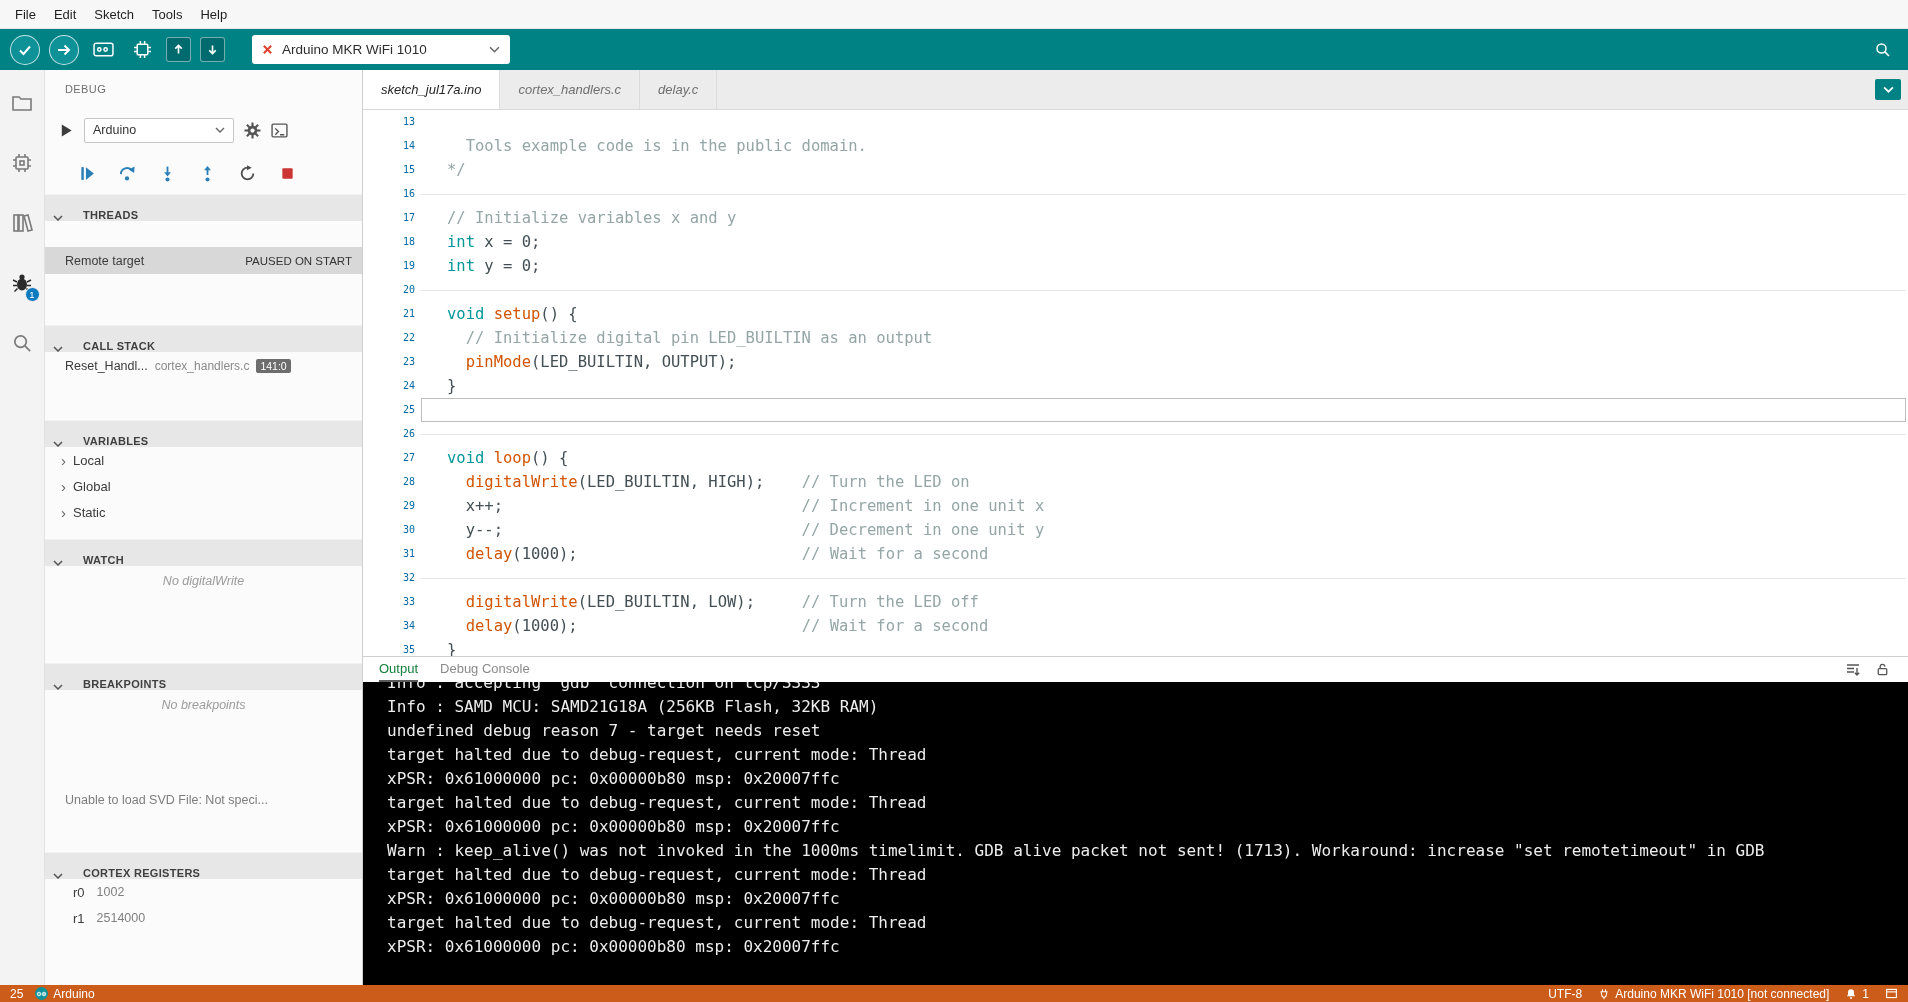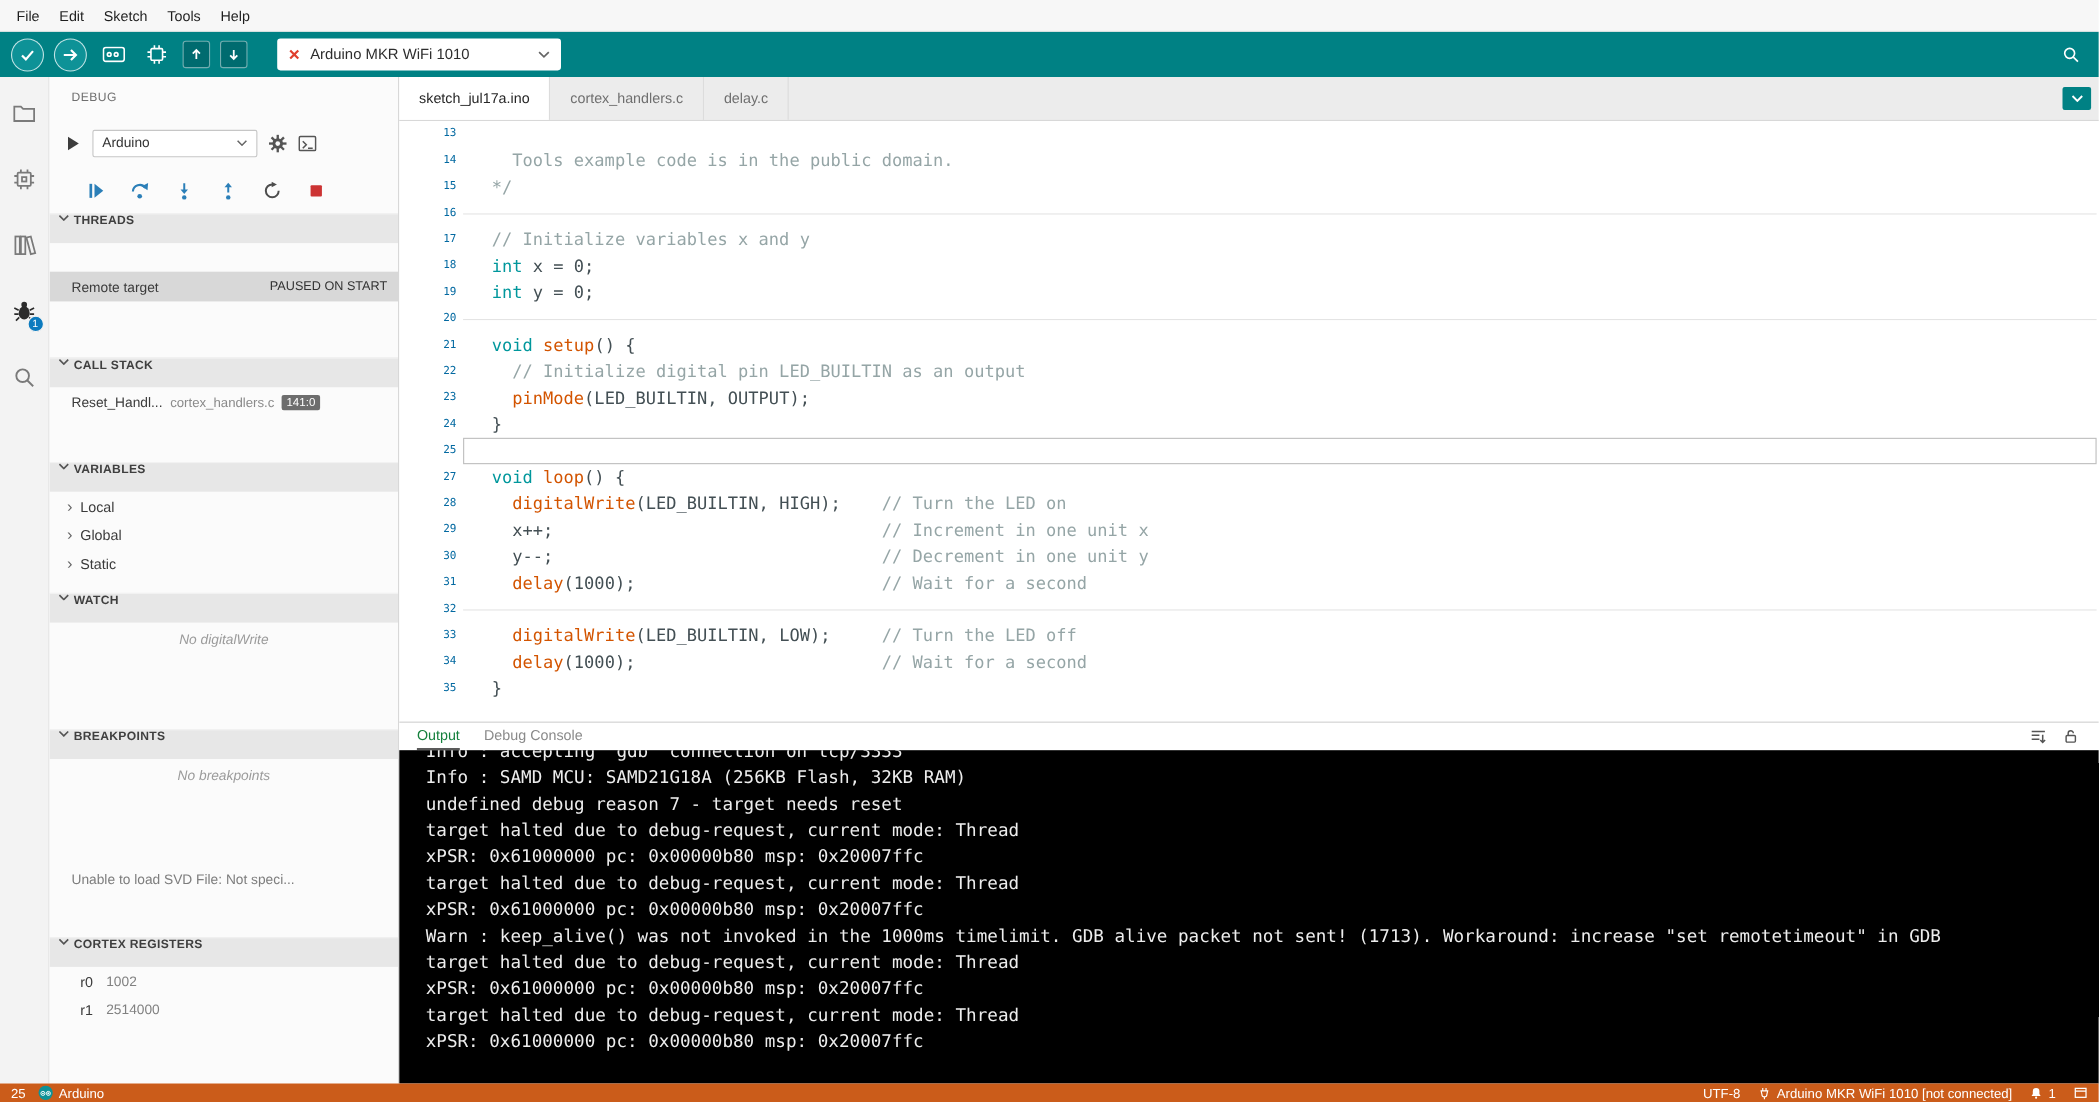--- a/index.html
+++ b/index.html
@@ -74,21 +74,21 @@
   }
   .icon-btn { color:#555; display:flex; cursor:pointer; }
   .debug-actions { height:42px; display:flex; align-items:center; gap:20px; padding-left:32px; }
   .dbg-act { display:flex; align-items:center; justify-content:center; width:20px; height:20px; cursor:pointer; }
   .dbg-blue { color:#2b7fb8; }
   .dbg-gray { color:#4d4d4d; }
   .dbg-red  { color:#cc3333; }
 
   .sect-header {
     height:27px; background:#e7e7e7; border-top:1px solid #f2f2f2;
-    display:flex; align-items:flex-start; gap:4px; padding:0 8px;
+    display:flex; align-items:flex-end; gap:20px; padding:0 8px;
     font-size:11px; font-weight:bold; color:#3f3f3f; letter-spacing:.3px; cursor:pointer; flex:none;
   }
   .sect-chevron { color:#555; display:flex; }
   .sect-body { flex:none; overflow:hidden; }
   .threads-body { height:104px; }
   .callstack-body { height:68px; }
   .vars-body { height:92px; }
   .watch-body { height:97px; }
   .bp-body { height:95px; }
   .periph-body { height:67px; }
@@ -113,21 +113,21 @@
   .periph-msg { padding:8px 14px 0 20px; font-size:12.5px; color:#7d7d7d; white-space:nowrap; overflow:hidden; text-overflow:ellipsis; }
   .reg-row { height:26px; display:flex; align-items:center; padding-left:28px; font-size:13px; cursor:pointer; }
   .reg-value { margin-left:12px; color:#808080; font-size:12.5px; }
 
   
   .editor-col { flex:1; display:flex; flex-direction:column; min-width:0; background:#fff; }
 
   .tabbar { height:40px; background:#ececec; border-bottom:1px solid #d8d8d8; display:flex; position:relative; flex:none; }
   .tab {
     display:flex; align-items:center; padding:0 18px; font-size:13px; color:#6f6f6f;
-    border-right:1px solid #dcdcdc; background:#ececec; cursor:pointer;
+    border-right:1px solid #dcdcdc; background:#ececec; cursor:pointer;font-style:italic;
   }
   .tab.active { background:#fff; color:#262626; }
   .tab-dropdown {
     position:absolute; right:7px; top:9px; width:26px; height:21px; background:#008184;
     border:none; border-radius:2px; display:flex; align-items:center; justify-content:center; cursor:pointer;
   }
 
   .editor {
     flex:1; overflow:hidden; position:relative;
     font-family:"DejaVu Sans Mono", monospace; font-size:15.5px; line-height:24px;
@@ -482,20 +482,21 @@
           <div class="code-line rule"><span class="line-num">16</span><span class="line-content"></span></div>
           <div class="code-line"><span class="line-num">17</span><span class="line-content"><span class="tok-cm">// Initialize variables x and y</span></span></div>
           <div class="code-line"><span class="line-num">18</span><span class="line-content"><span class="tok-kw">int</span><span class="tok-pl"> x = 0;</span></span></div>
           <div class="code-line"><span class="line-num">19</span><span class="line-content"><span class="tok-kw">int</span><span class="tok-pl"> y = 0;</span></span></div>
           <div class="code-line rule"><span class="line-num">20</span><span class="line-content"></span></div>
           <div class="code-line"><span class="line-num">21</span><span class="line-content"><span class="tok-kw">void</span><span class="tok-pl"> </span><span class="tok-fn">setup</span><span class="tok-pl">() {</span></span></div>
           <div class="code-line"><span class="line-num">22</span><span class="line-content"><span class="tok-cm">  // Initialize digital pin LED_BUILTIN as an output</span></span></div>
           <div class="code-line"><span class="line-num">23</span><span class="line-content"><span class="tok-pl">  </span><span class="tok-fn">pinMode</span><span class="tok-pl">(LED_BUILTIN, OUTPUT);</span></span></div>
           <div class="code-line"><span class="line-num">24</span><span class="line-content"><span class="tok-pl">}</span></span></div>
           <div class="code-line current"><span class="line-num">25</span><span class="line-content"></span></div>
+          <div class="code-line rule"><span class="line-num">26</span><span class="line-content"></span></div>
           <div class="code-line"><span class="line-num">27</span><span class="line-content"><span class="tok-kw">void</span><span class="tok-pl"> </span><span class="tok-fn">loop</span><span class="tok-pl">() {</span></span></div>
           <div class="code-line"><span class="line-num">28</span><span class="line-content"><span class="tok-pl">  </span><span class="tok-fn">digitalWrite</span><span class="tok-pl">(LED_BUILTIN, HIGH);    </span><span class="tok-cm">// Turn the LED on</span></span></div>
           <div class="code-line"><span class="line-num">29</span><span class="line-content"><span class="tok-pl">  x++;                                </span><span class="tok-cm">// Increment in one unit x</span></span></div>
           <div class="code-line"><span class="line-num">30</span><span class="line-content"><span class="tok-pl">  y--;                                </span><span class="tok-cm">// Decrement in one unit y</span></span></div>
           <div class="code-line"><span class="line-num">31</span><span class="line-content"><span class="tok-pl">  </span><span class="tok-fn">delay</span><span class="tok-pl">(1000);                        </span><span class="tok-cm">// Wait for a second</span></span></div>
           <div class="code-line rule"><span class="line-num">32</span><span class="line-content"></span></div>
           <div class="code-line"><span class="line-num">33</span><span class="line-content"><span class="tok-pl">  </span><span class="tok-fn">digitalWrite</span><span class="tok-pl">(LED_BUILTIN, LOW);     </span><span class="tok-cm">// Turn the LED off</span></span></div>
           <div class="code-line"><span class="line-num">34</span><span class="line-content"><span class="tok-pl">  </span><span class="tok-fn">delay</span><span class="tok-pl">(1000);                        </span><span class="tok-cm">// Wait for a second</span></span></div>
           <div class="code-line"><span class="line-num">35</span><span class="line-content"><span class="tok-pl">}</span></span></div>
         </div>

